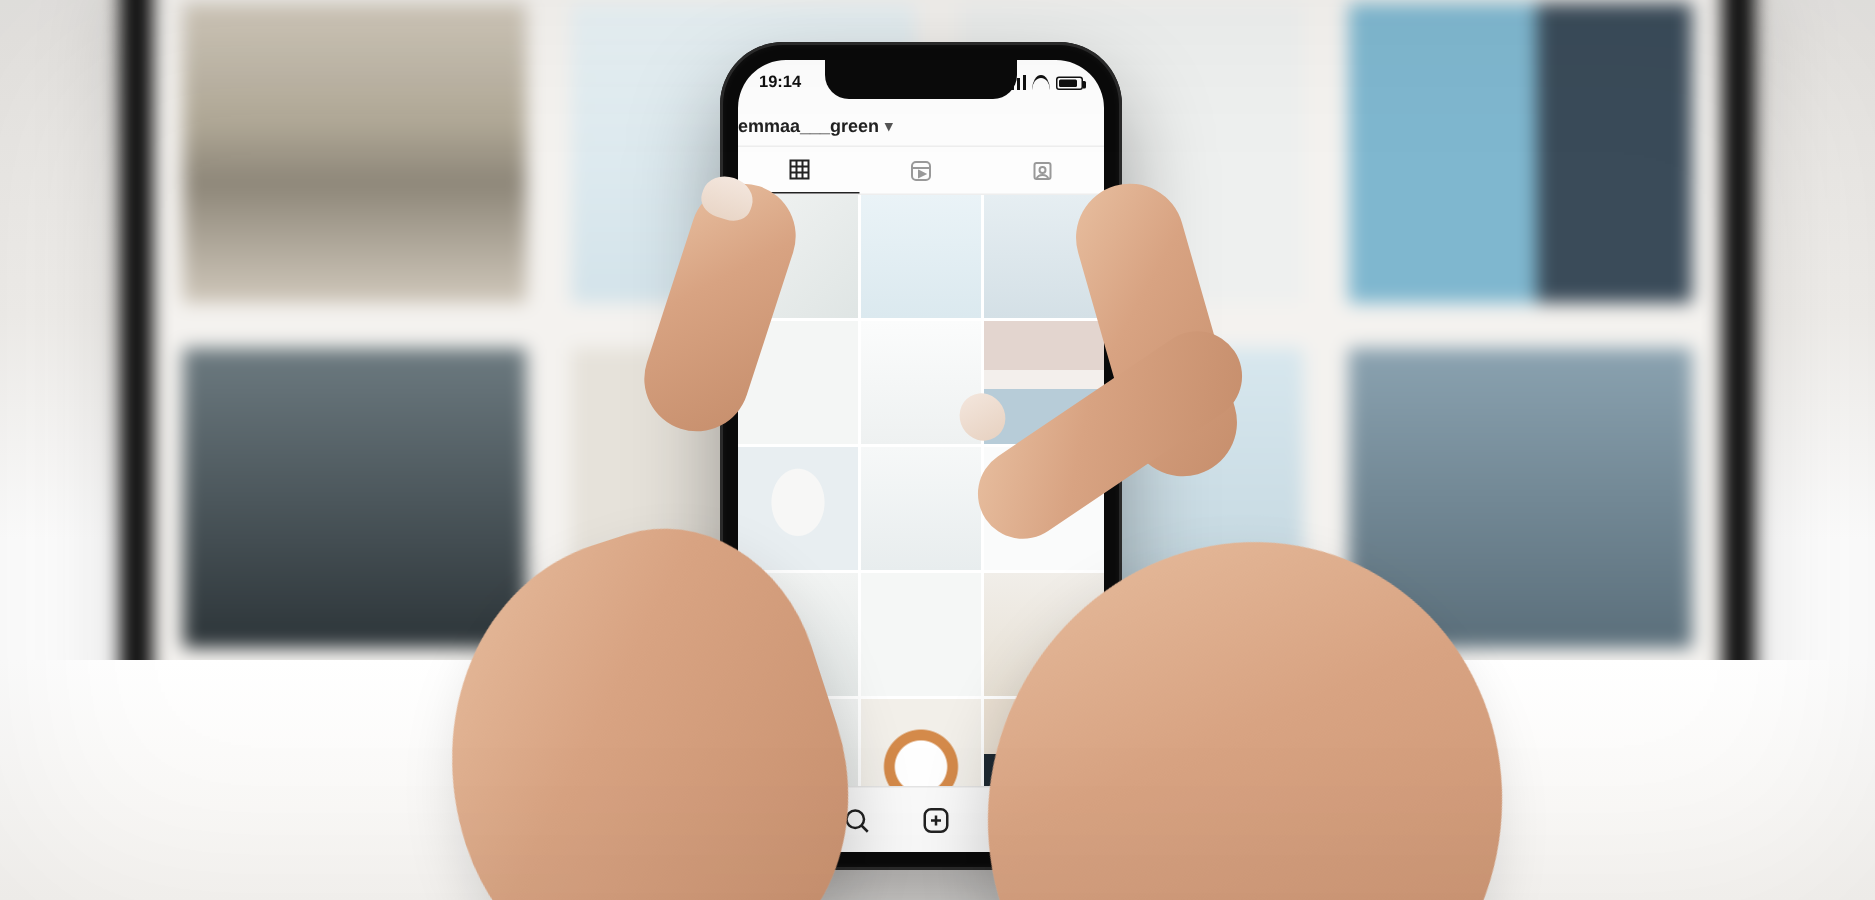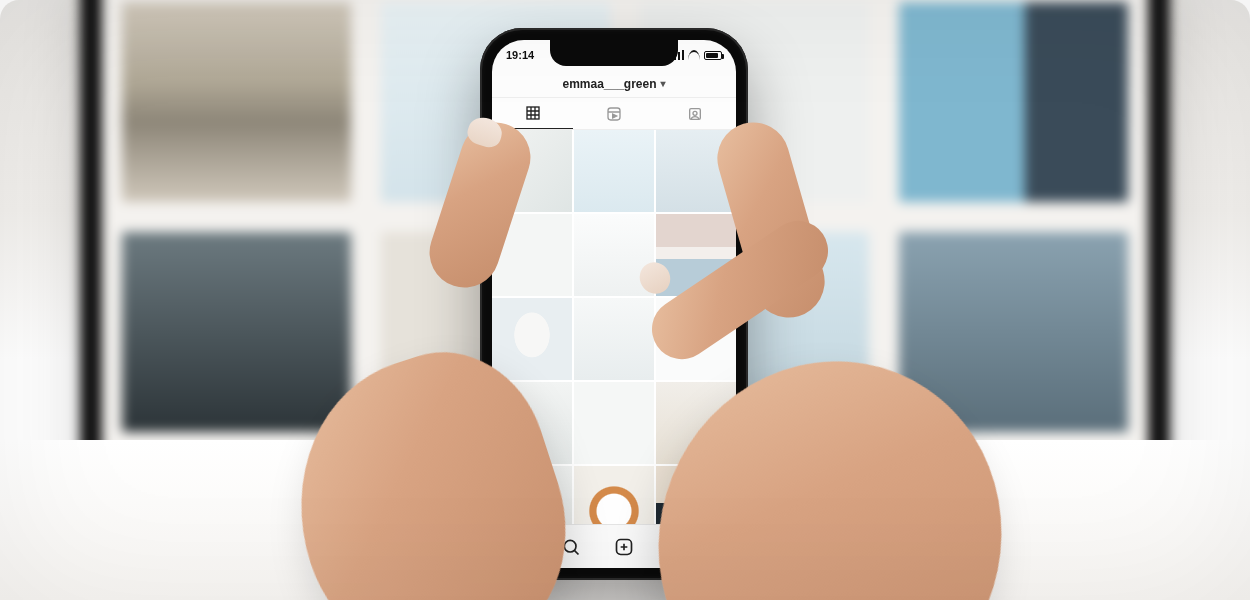--- a/index.html
+++ b/index.html
@@ -3,21 +3,20 @@
 <meta charset="utf-8">
 <style>
   * { margin: 0; padding: 0; box-sizing: border-box; }
   html, body { width: 1250px; height: 600px; overflow: hidden; font-family: -apple-system, Helvetica, Arial, sans-serif; }
 
   .scene {
     position: relative;
     width: 1250px;
     height: 600px;
     background: linear-gradient(to bottom, #e8e6e3 0%, #f1efec 35%, #ffffff 60%);
-    border-radius: 19px;
   }
 
   
   .monitor {
     position: absolute;
     top: -40px;
     left: 80px;
     width: 1090px;
     height: 520px;
     background: #f4f2ef;
@@ -106,21 +105,21 @@
   .wifi-icon::before { content:""; position:absolute; inset:0; border:2px solid #111; border-bottom:none; border-left:none; border-right:none; border-radius:50% 50% 0 0/100% 100% 0 0; }
   .bat-icon { width:18px; height:9px; border:1px solid #111; border-radius:2px; position:relative; }
   .bat-icon::after { content:""; position:absolute; right:-3px; top:2px; width:2px; height:5px; background:#111; border-radius:0 1px 1px 0;}
   .bat-icon::before { content:""; position:absolute; left:1px; top:1px; bottom:1px; width:12px; background:#111; border-radius:1px;}
 
   
   .profile-header {
     height: 28px;
     display: flex;
     align-items: center;
-    justify-content: center;
+    justify-content: flex-start;
     gap: 4px;
     font-size: 12px;
     font-weight: 600;
     color: #222;
     border-bottom: 1px solid #eee;
   }
   .chev { font-size: 10px; color:#555; }
 
   
   .grid-tabs {

